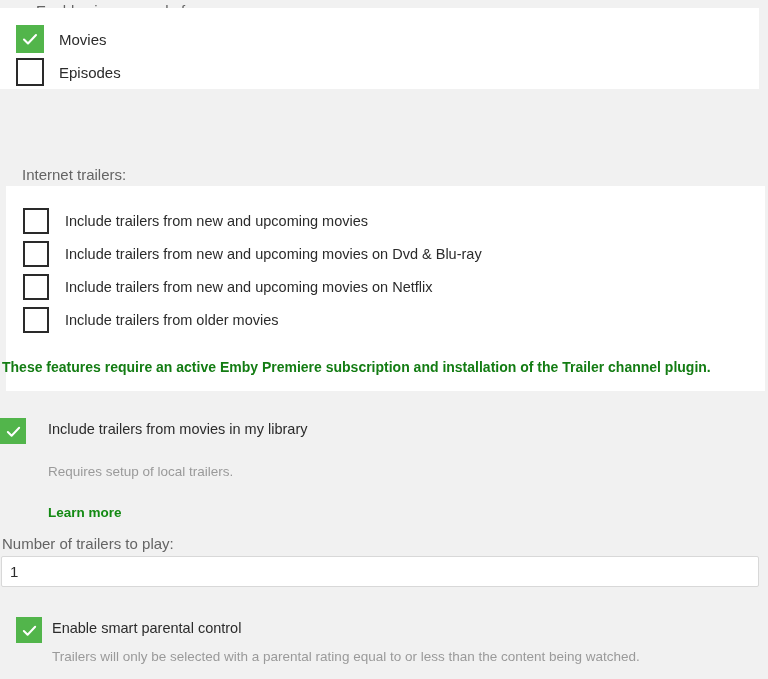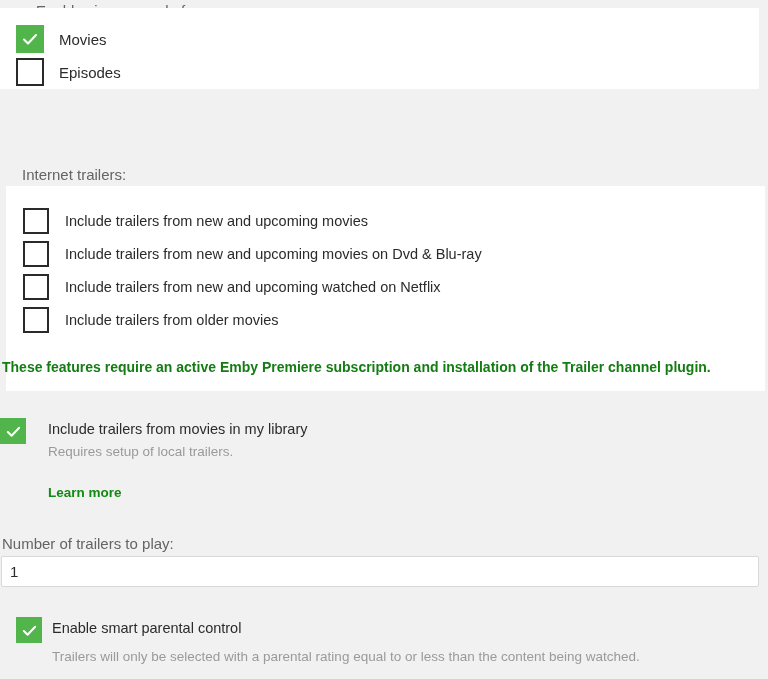--- a/index.html
+++ b/index.html
@@ -178,21 +178,21 @@
   #library-title {
     font-size: 14.5px;
     color: #2b2b2b;
     line-height: 1;
     white-space: nowrap;
   }
   #library-sub {
     font-size: 13.5px;
     color: #9a9a9a;
     line-height: 1;
-    margin-top: 8px;
+    margin-top: 28px;
     white-space: nowrap;
   }
   #learn-more {
     display: inline-block;
     font-size: 13.5px;
     font-weight: bold;
     color: #138a13;
     line-height: 1;
     margin-top: 28px;
     text-decoration: none;
@@ -280,21 +280,21 @@
       <span class="cb-label">Include trailers from new and upcoming movies</span>
     </div>
 
     <div class="trailer-row" id="trailer-row-1">
       <span class="checkbox unchecked"></span>
       <span class="cb-label">Include trailers from new and upcoming movies on Dvd &amp; Blu-ray</span>
     </div>
 
     <div class="trailer-row" id="trailer-row-2">
       <span class="checkbox unchecked"></span>
-      <span class="cb-label">Include trailers from new and upcoming watched on Netflix</span>
+      <span class="cb-label">Include trailers from new and upcoming movies on Netflix</span>
     </div>
 
     <div class="trailer-row" id="trailer-row-3">
       <span class="checkbox unchecked"></span>
       <span class="cb-label">Include trailers from older movies</span>
     </div>
 
   </div>
 
   <div id="premiere-notice">These features require an active Emby Premiere subscription and installation of the Trailer channel plugin.</div>

